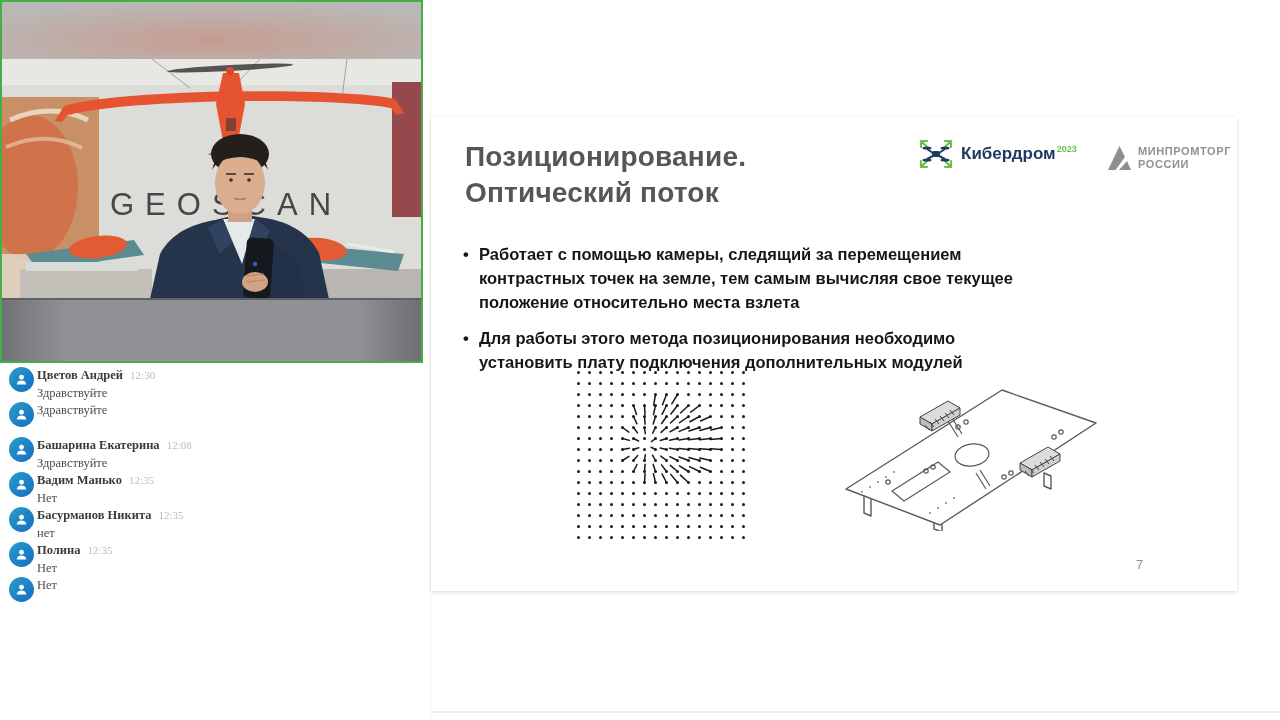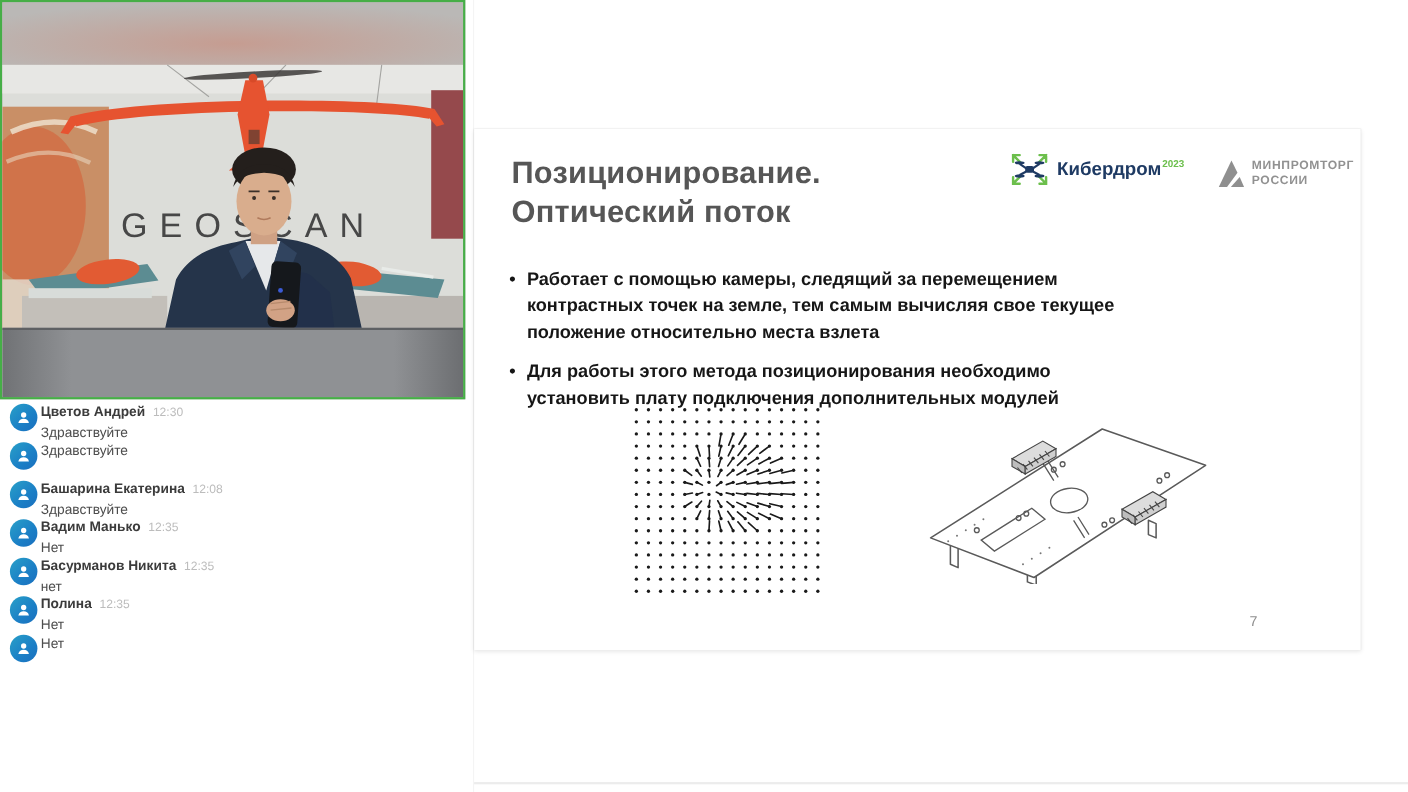--- a/index.html
+++ b/index.html
@@ -6,21 +6,21 @@
   html,body { width:1280px; height:720px; background:#fff; font-family:"Liberation Sans", sans-serif; }
   .app { position:relative; width:1280px; height:720px; overflow:hidden; background:#fff; }
 
   
   .video-box { position:absolute; left:0; top:0; width:423px; height:363px;
                border:2px solid #46ae47; background:#bdbbb9; overflow:hidden; }
   .video-box svg { display:block; width:100%; height:100%; }
 
   
   .chat-pane { position:absolute; left:0; top:364px; width:428px; height:356px; background:#fff; }
-  .chat-msg { position:relative; height:35px; }
+  .chat-msg { position:relative; height:35px;font-family:Liberation Serif, serif; }
   .chat-avatar { position:absolute; left:9px; top:3px; width:25px; height:25px; border-radius:50%;
                  background:linear-gradient(135deg,#29a0c8 0%,#1b7fc6 60%,#1a6fbe 100%);
                  display:flex; align-items:center; justify-content:center; }
   .chat-body { position:absolute; left:37px; top:1px; right:6px; }
   .chat-author { font-size:12.5px; font-weight:700; color:#3b3b3b; }
   .chat-time { font-size:11px; color:#bcbcbc; margin-left:7px; font-weight:400; }
   .chat-text { font-size:12.5px; color:#4d4d4d; margin-top:3px; }
 
   
   .slide-pane { position:absolute; left:430px; top:0; width:850px; height:720px; background:#fff;

